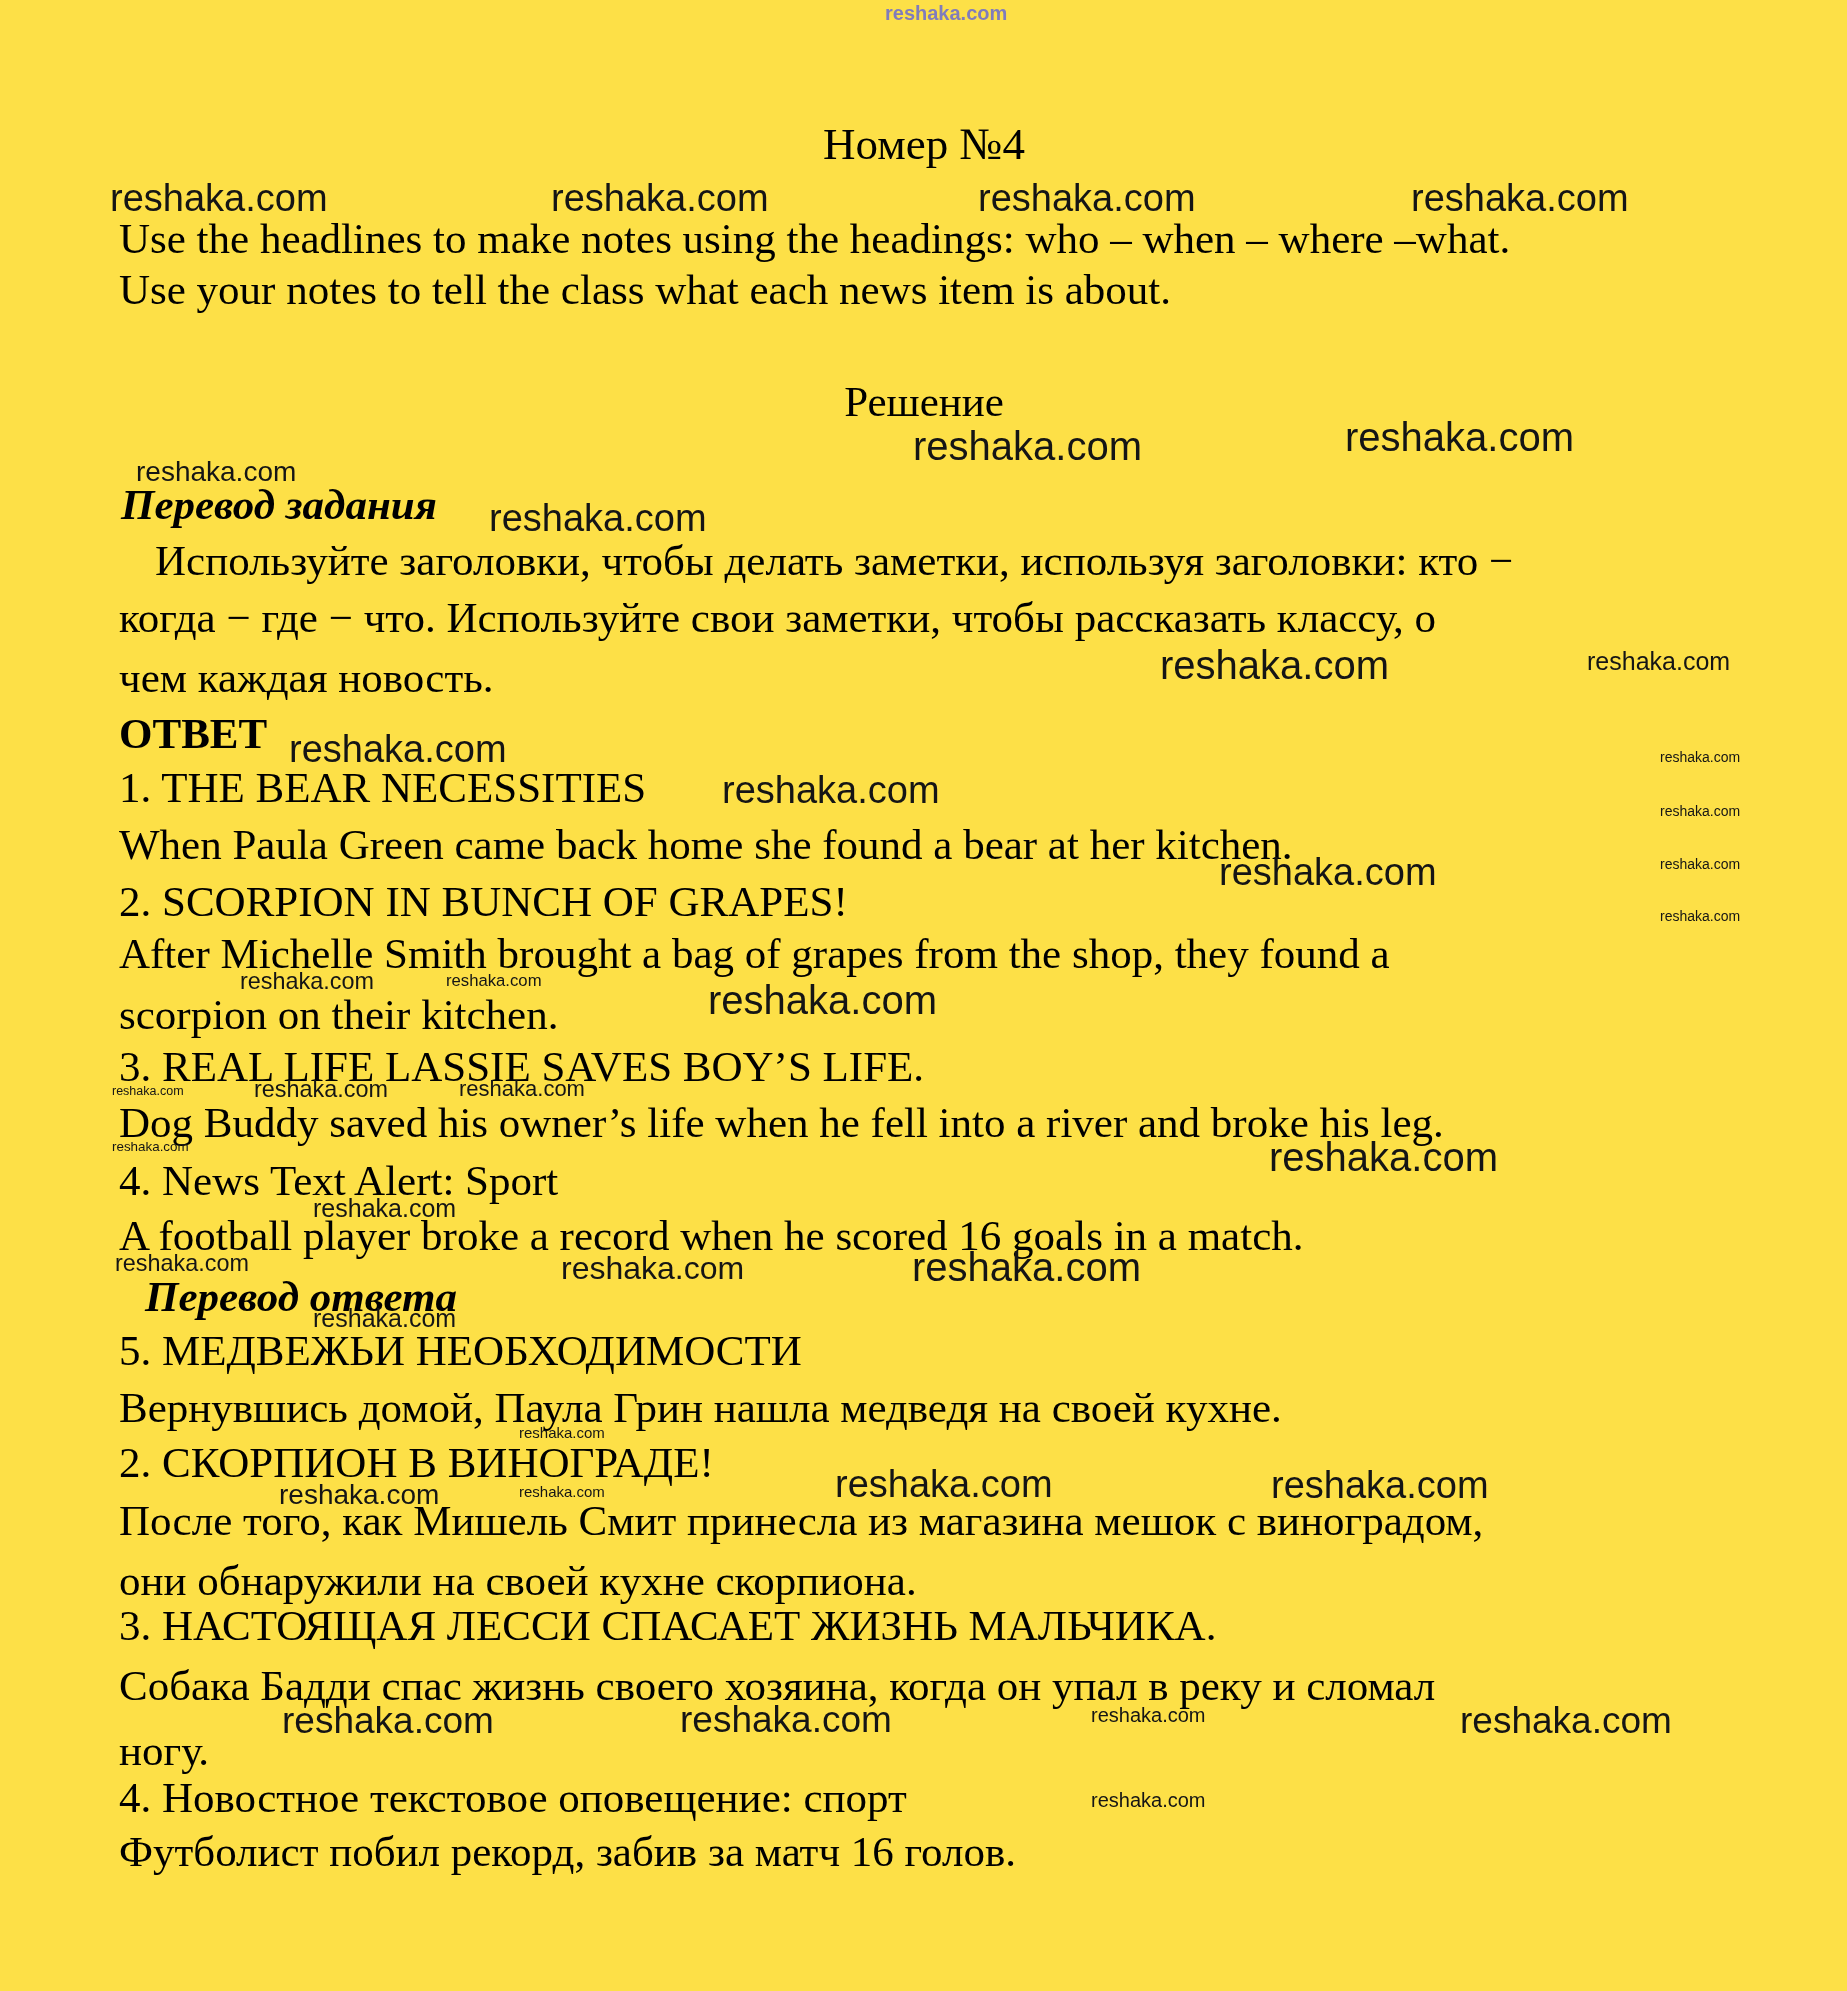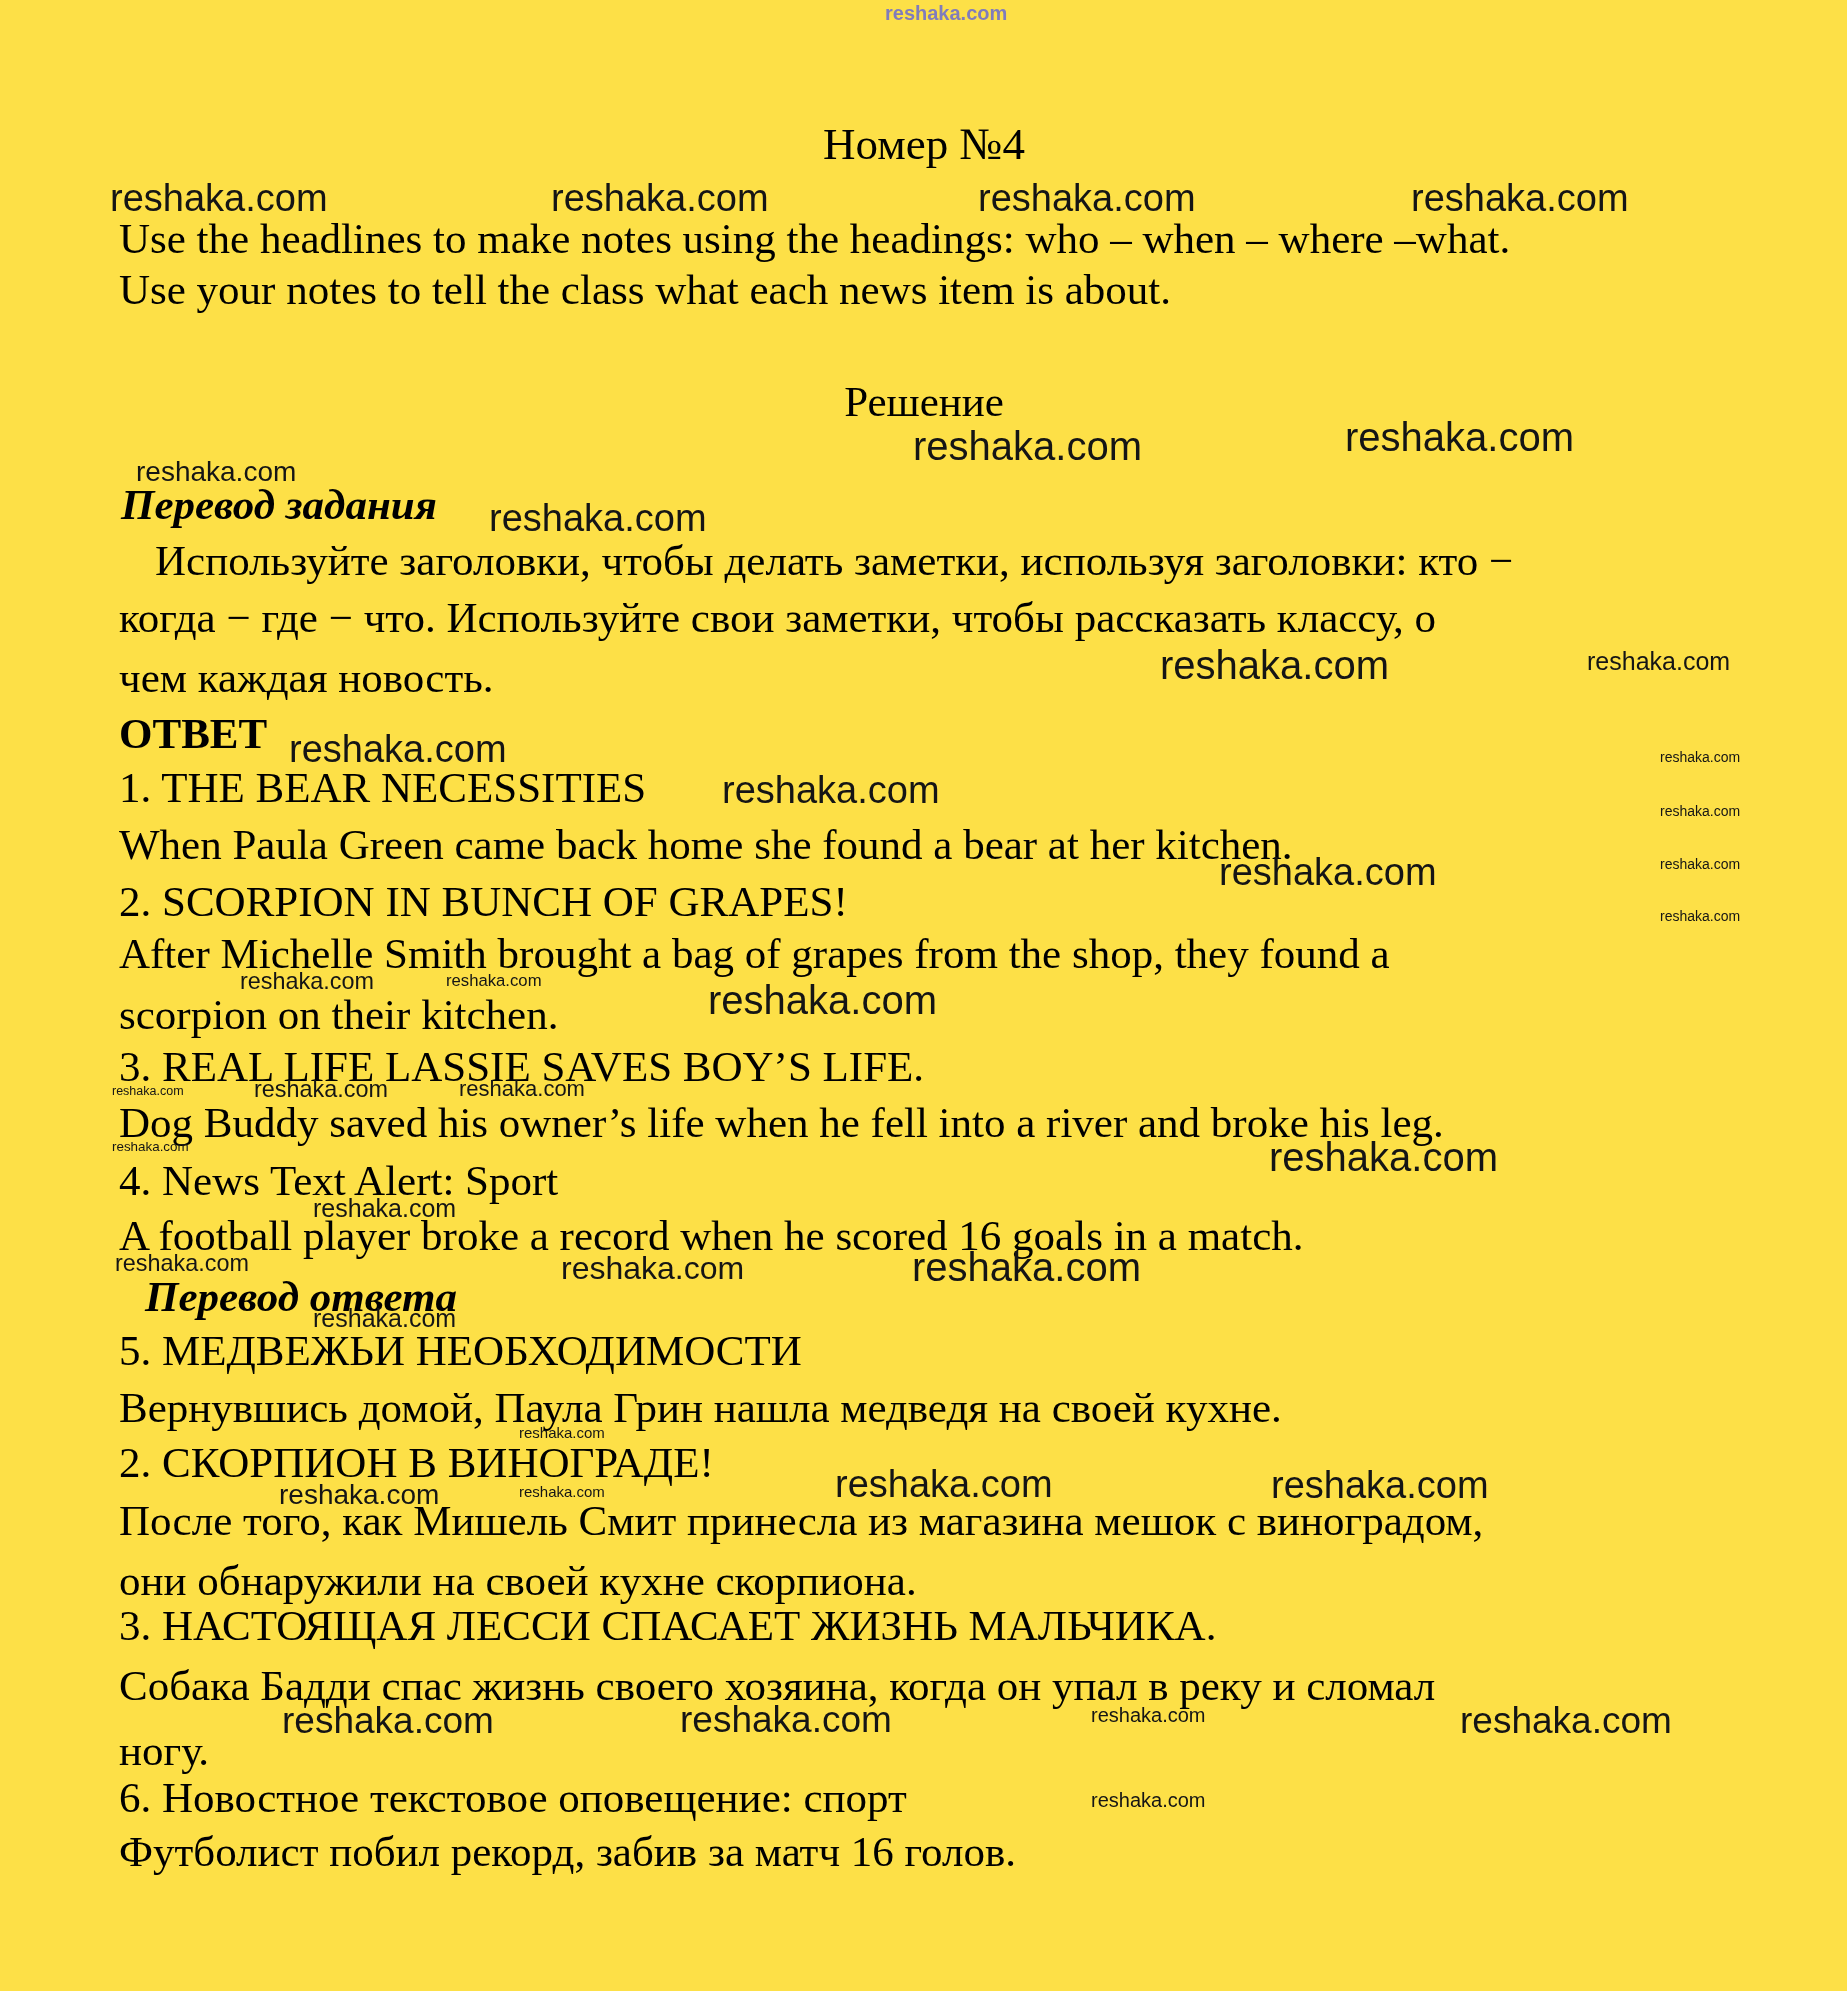--- a/index.html
+++ b/index.html
@@ -127,18 +127,18 @@
   <div class="line" style="left:119px; top:1556px;">они обнаружили на своей кухне скорпиона.</div>
 
   <div class="line" style="left:119px; top:1601px;">3. НАСТОЯЩАЯ ЛЕССИ СПАСАЕТ ЖИЗНЬ МАЛЬЧИКА.</div>
   <div class="line" style="left:119px; top:1661px;">Собака Бадди спас жизнь своего хозяина, когда он упал в реку и сломал</div>
   <span class="wm" style="left:282px;  top:1702px; font-size:37px;">reshaka.com</span>
   <span class="wm" style="left:680px;  top:1701px; font-size:37px;">reshaka.com</span>
   <span class="wm" style="left:1091px; top:1705px; font-size:20px;">reshaka.com</span>
   <span class="wm" style="left:1460px; top:1702px; font-size:37px;">reshaka.com</span>
   <div class="line" style="left:119px; top:1726px;">ногу.</div>
 
-  <div class="line" style="left:119px; top:1773px;">6. Новостное текстовое оповещение: спорт</div>
+  <div class="line" style="left:119px; top:1773px;">4. Новостное текстовое оповещение: спорт</div>
   <span class="wm" style="left:1091px; top:1790px; font-size:20px;">reshaka.com</span>
   <div class="line" style="left:119px; top:1827px;">Футболист побил рекорд, забив за матч 16 голов.</div>
 
 </div>
 
 
 </body></html>

